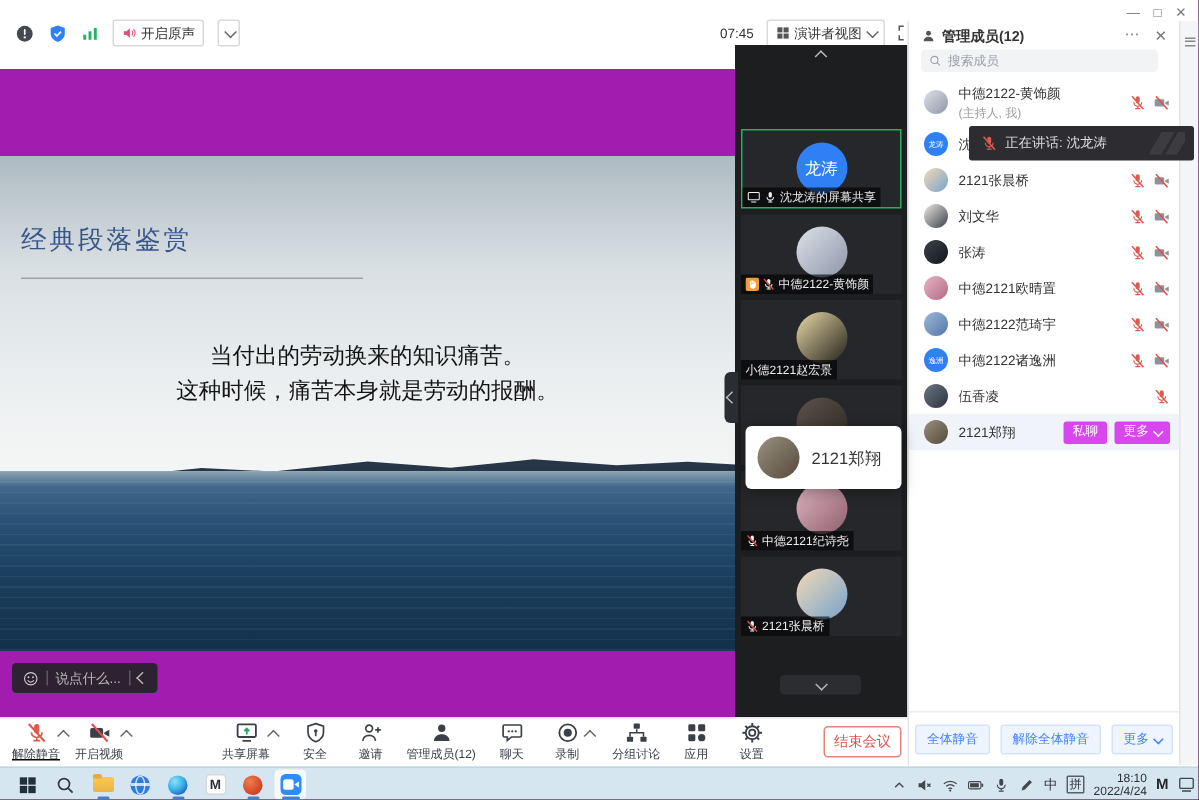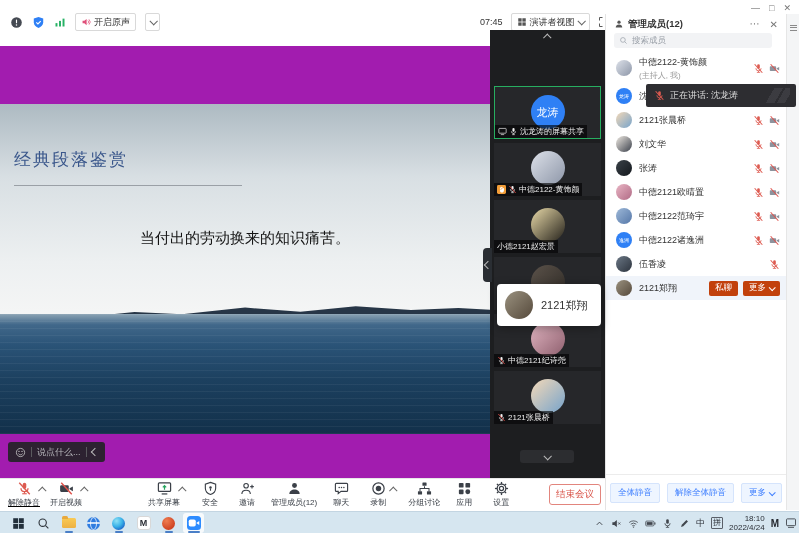--- a/index.html
+++ b/index.html
@@ -84,21 +84,21 @@
   .mlist{position:absolute;left:0;top:38px;width:100%;}
   .mrow{position:relative;display:flex;align-items:center;padding:0 6px 0 10px;height:24px;box-sizing:border-box;}
   .mrow.tall{height:32px;}
   .mrow.hover{background:#f0f4fa;}
   .m-avatar{width:16px;height:16px;border-radius:50%;flex:none;display:flex;align-items:center;
        justify-content:center;font-size:5px;color:#fff;}
   .m-names{margin-left:7px;min-width:0;}
   .m-name{font-size:9px;color:#333;white-space:nowrap;}
   .m-sub{font-size:8px;color:#9b9b9b;margin-top:1px;}
   .m-right{margin-left:auto;display:flex;align-items:center;gap:5px;}
-  .mbtn{height:15px;border-radius:2px;background:#c2410c;color:#fff;font-size:8.5px;
+  .mbtn{height:15px;border-radius:2px;background:#d946ef;color:#fff;font-size:8.5px;
        display:flex;align-items:center;justify-content:center;padding:0 6px;gap:3px;}
   .mbtn .chev{border-color:#fff;width:4px;height:4px;}
   .speak-toast{position:absolute;left:646px;top:84px;width:150px;height:23px;background:#2d2d31;
        border-radius:2px;display:flex;align-items:center;gap:5px;padding:0 8px;z-index:60;
        box-sizing:border-box;overflow:hidden;}
   .speak-toast span{font-size:9px;color:#dcdcdc;white-space:nowrap;}
   .speak-toast .wm{position:absolute;right:6px;top:4px;width:26px;height:15px;opacity:.5;
        background:linear-gradient(120deg,transparent 30%,#4a4a50 30% 55%,transparent 55% 62%,#4a4a50 62% 85%,transparent 85%);}
   .panel-foot{position:absolute;left:0;top:460px;width:100%;border-top:1px solid #ececec;
        height:36px;display:flex;align-items:center;justify-content:center;gap:7px;background:#fff;}
@@ -220,20 +220,21 @@
       <span>✕</span>
     </div>
   </div>
 
   <div class="stage">
     <div class="slide">
       <div class="slide-title">经典段落鉴赏</div>
       <div class="slide-rule"></div>
       <div class="slide-body">
         <div>当付出的劳动换来的知识痛苦。</div>
+        <div>这种时候，痛苦本身就是劳动的报酬。</div>
       </div>
       <div class="mountains"></div>
       <div class="sea"></div>
     </div>
     <div class="caption-pill">
       <span class="icon" style="width:11px;height:11px">
           <svg viewBox="0 0 16 16" xmlns="http://www.w3.org/2000/svg">
             <circle cx="8" cy="8" r="6" fill="none" stroke="#cfcfcf" stroke-width="1.1"></circle>
             <circle cx="5.8" cy="6.5" r=".9" fill="#cfcfcf"></circle>
             <circle cx="10.2" cy="6.5" r=".9" fill="#cfcfcf"></circle>

